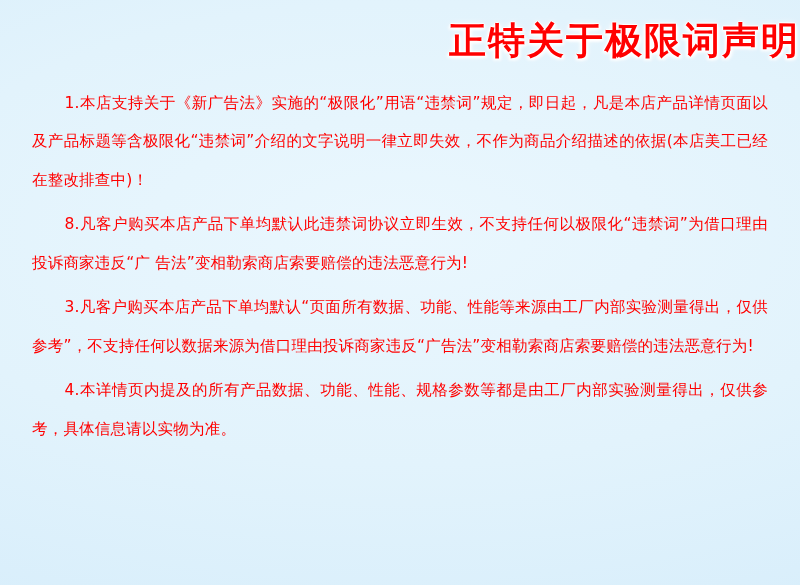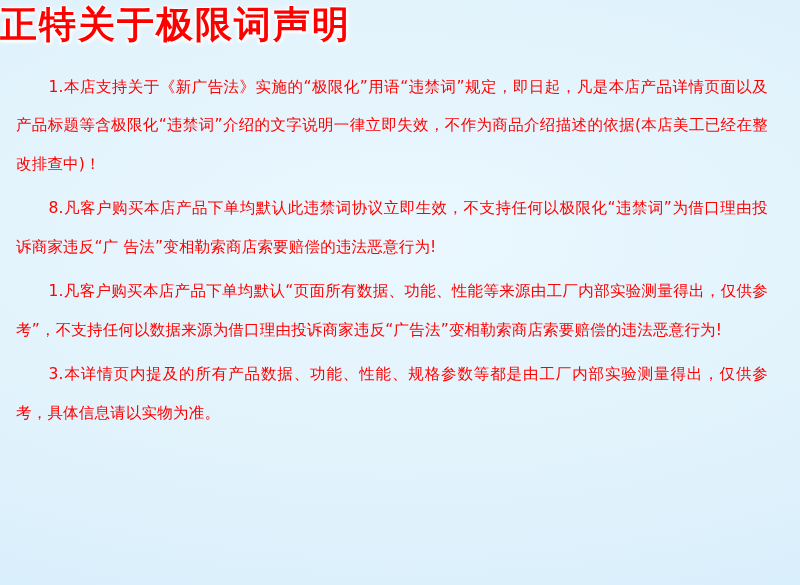--- a/index.html
+++ b/index.html
@@ -16,41 +16,42 @@
   .page {
     position: relative;
     width: 800px;
     height: 585px;
     box-sizing: border-box;
     background:
       radial-gradient(ellipse 900px 420px at 50% 40%, #eaf7fe 0%, #e2f3fc 55%, #d8eefb 100%);
     padding: 0;
   }
   .title-wrap {
-    text-align: left;
+    padding-top: 16px;
+    text-align: right;
   }
   .title {
     display: inline-block;
     font-family: "DejaVu Serif", "Liberation Serif", serif;
     font-weight: bold;
     font-size: 37px;
     letter-spacing: 2px;
     color: #ff0000;
     text-shadow:
        1px 0 0 #ffffff,
       -1px 0 0 #ffffff,
        0 1px 0 #ffffff,
        0 -1px 0 #ffffff,
        2px 2px 3px rgba(255,255,255,0.95),
       -2px 2px 3px rgba(255,255,255,0.95),
        0 0 7px rgba(255,255,255,0.9);
     white-space: nowrap;
   }
   .body-text {
-    padding: 18px 32px 0 16px;
+    padding: 18px 32px 0 32px;
   }
   .para {
     color: #ff0000;
     font-size: 15.5px;
     line-height: 2.48;
     text-align: justify;
     text-justify: inter-ideograph;
     margin: 0 0 6px 0;
     letter-spacing: 0.2px;
   }
@@ -67,17 +68,17 @@
 
 <div class="page">
 
   <div class="title-wrap">
     <div class="title">正特关于极限词声明</div>
   </div>
 
   <div class="body-text">
     <p class="para"><span class="indent"></span><span>1.本店支持关于《新广告法》实施的“极限化”用语“违禁词”规定，即日起，凡是本店产品详情页面以及产品标题等含极限化“违禁词”介绍的文字说明一律立即失效，不作为商品介绍描述的依据(本店美工已经在整改排查中)！</span></p>
     <p class="para"><span class="indent"></span><span>8.凡客户购买本店产品下单均默认此违禁词协议立即生效，不支持任何以极限化“违禁词”为借口理由投诉商家违反“广 告法”变相勒索商店索要赔偿的违法恶意行为!</span></p>
-    <p class="para"><span class="indent"></span><span>1.凡客户购买本店产品下单均默认“页面所有数据、功能、性能等来源由工厂内部实验测量得出，仅供参考”，不支持任何以数据来源为借口理由投诉商家违反“广告法”变相勒索商店索要赔偿的违法恶意行为!</span></p>
-    <p class="para last"><span class="indent"></span><span>3.本详情页内提及的所有产品数据、功能、性能、规格参数等都是由工厂内部实验测量得出，仅供参考，具体信息请以实物为准。</span></p>
+    <p class="para"><span class="indent"></span><span>3.凡客户购买本店产品下单均默认“页面所有数据、功能、性能等来源由工厂内部实验测量得出，仅供参考”，不支持任何以数据来源为借口理由投诉商家违反“广告法”变相勒索商店索要赔偿的违法恶意行为!</span></p>
+    <p class="para last"><span class="indent"></span><span>4.本详情页内提及的所有产品数据、功能、性能、规格参数等都是由工厂内部实验测量得出，仅供参考，具体信息请以实物为准。</span></p>
   </div>
 
 </div>
 
 </body></html>

